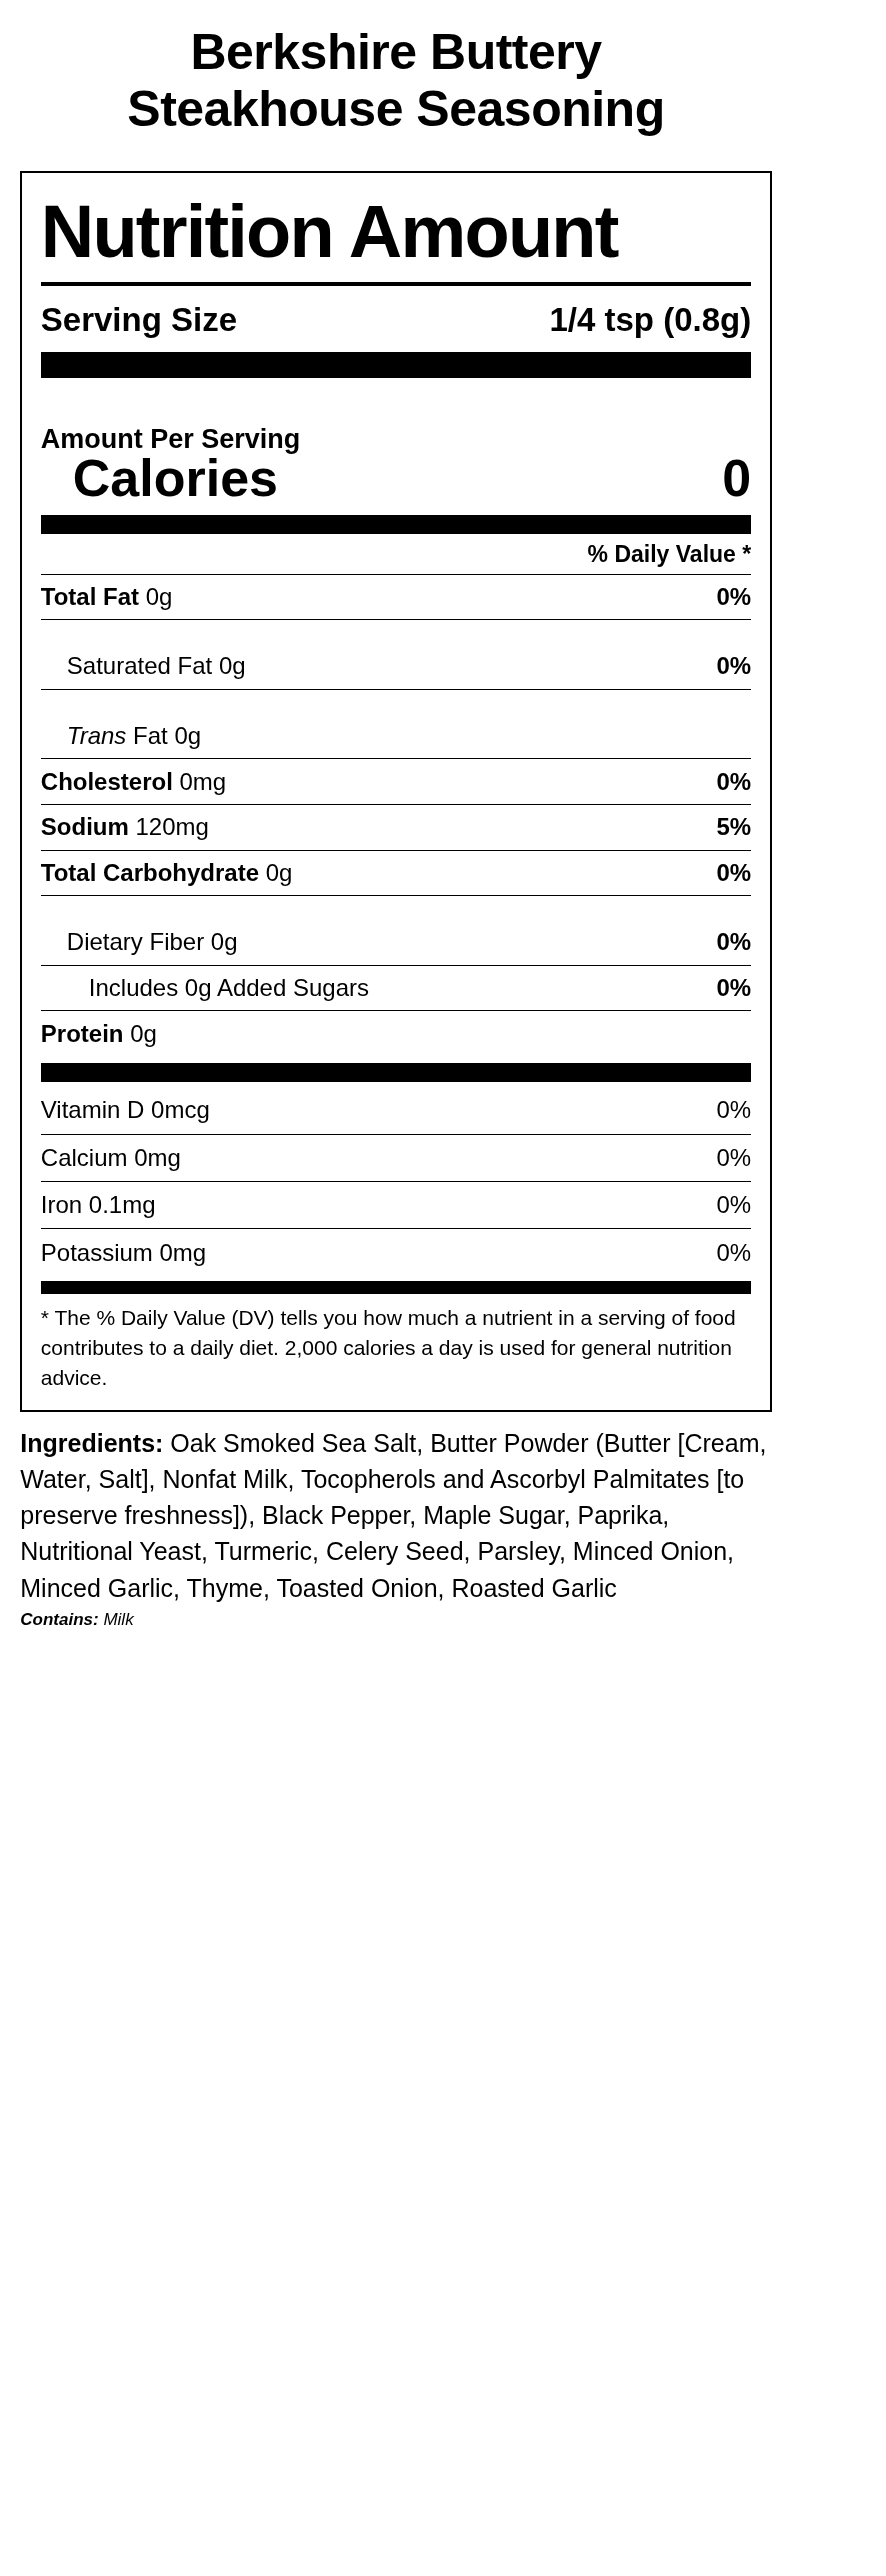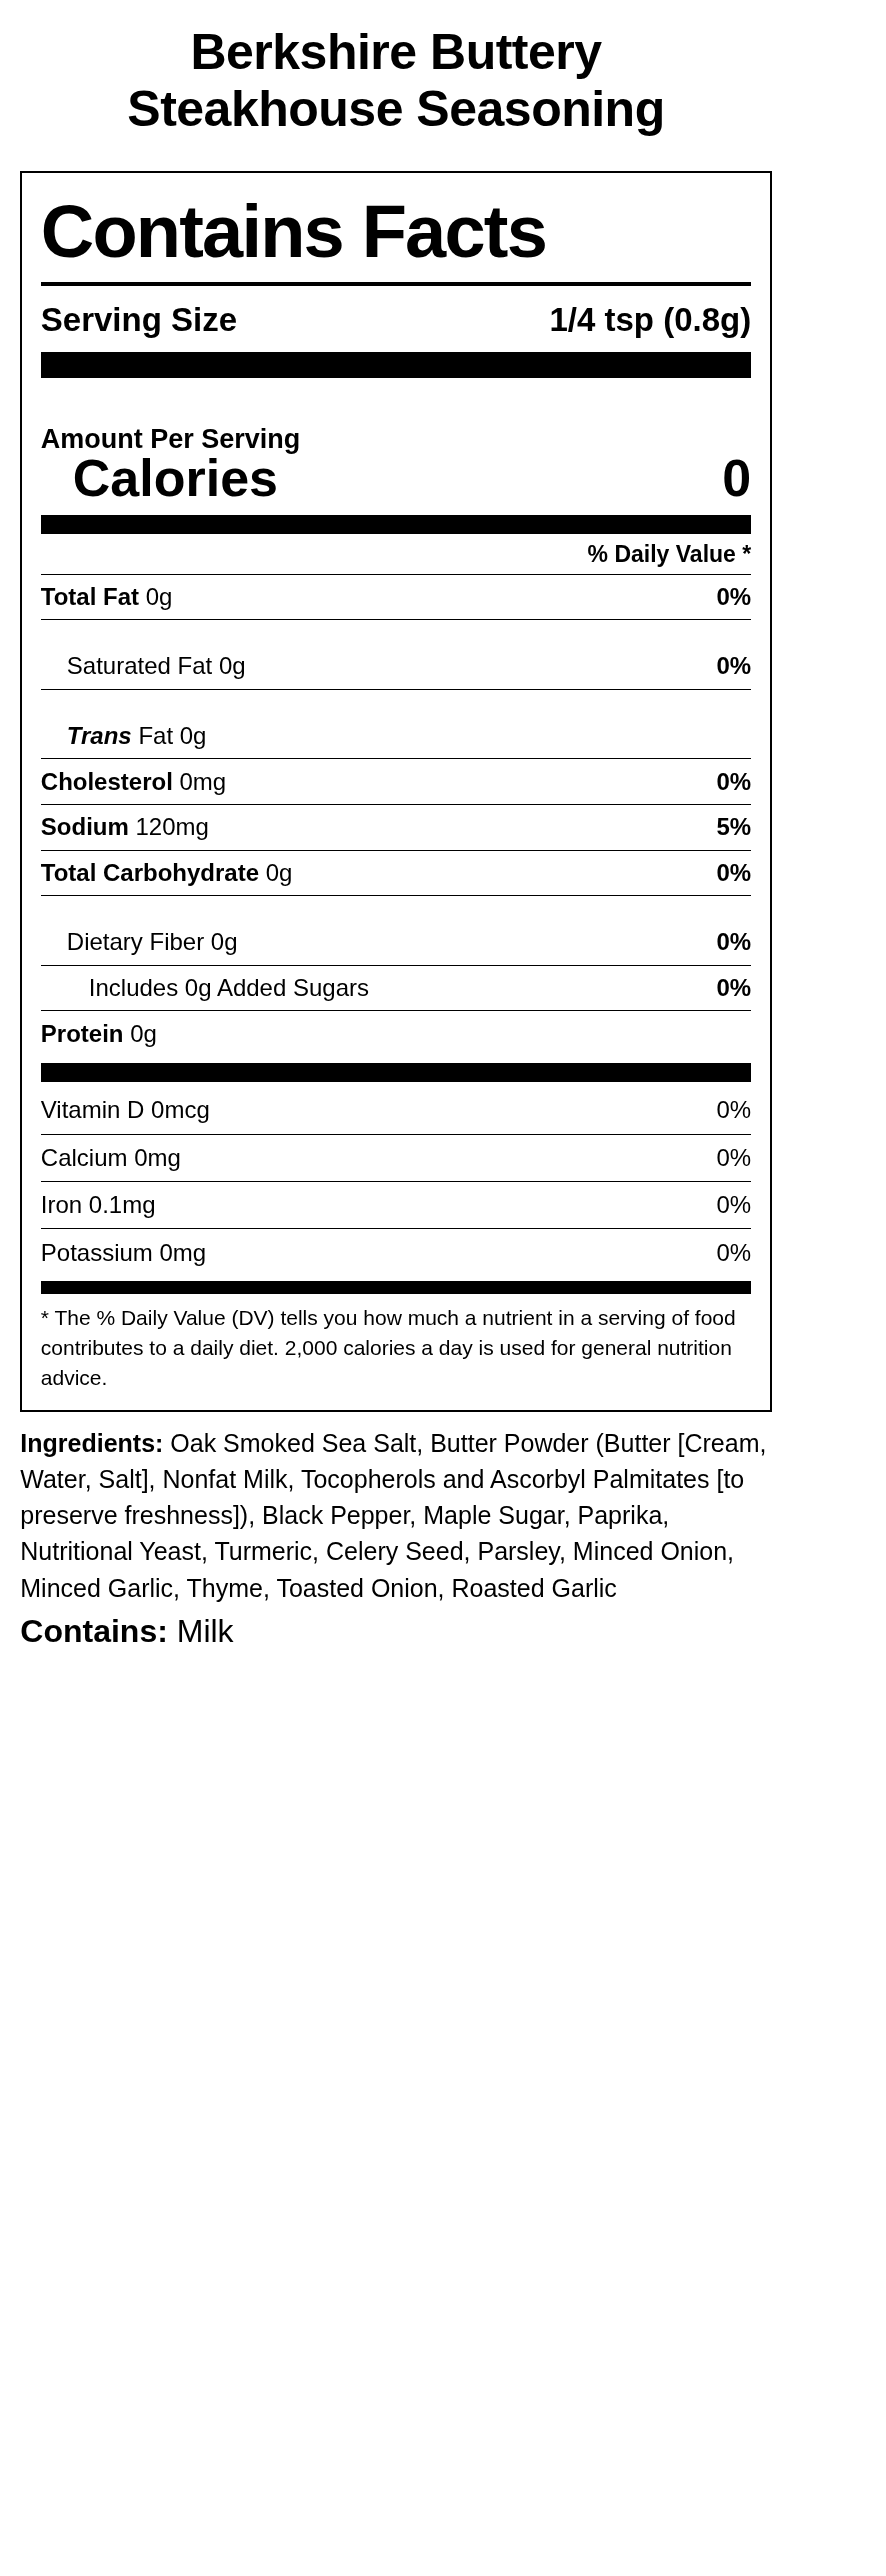--- a/index.html
+++ b/index.html
@@ -110,56 +110,57 @@
     border-top: 1.8px solid #000;
   }
   .nut-row.first {
     border-top: 1.8px solid #000;
   }
   .nut-row .left { }
   .nut-row .right { font-weight: bold; }
   .bold { font-weight: bold; }
   .indent1 { padding-left: 26px; margin-top: 24px; }
   .indent2 { padding-left: 48px; }
-  .italic { font-style: italic; font-weight: bold; }
+  .italic { font-style: italic; }
   .vit-row {
     display: flex;
     justify-content: space-between;
     align-items: baseline;
     font-size: 24px;
     padding: 9.2px 0 9.2px 0;
     border-top: 1.8px solid #000;
   }
   .vit-row.firstvit { border-top: none; gap: 8px; }
   .footnote {
     font-size: 21px;
     line-height: 1.42;
     padding: 1.8px 0 1.8px 0;
   }
   .ingredients {
     font-size: 25px;
     line-height: 1.45;
     padding: 13px 0 0 0;
   }
   .contains {
-    font-size: 32px;
+    font-size: 17px;
     line-height: 1.45;
     padding: 1.8px 0 0 0;
+    font-style: italic;
   }
 </style>
 </head>
 <body>
 
 <div class="page">
 
   <h1 class="product-title">Berkshire Buttery Steakhouse Seasoning</h1>
 
   <div class="nf-panel">
 
-    <div class="nf-title">Contains Facts</div>
+    <div class="nf-title">Nutrition Amount</div>
     <div class="rule-med"></div>
 
     <div class="serving-row">
       <span>Serving Size</span>
       <span>1/4 tsp (0.8g)</span>
     </div>
 
     <div class="rule-thick"></div>
 
     <div class="amount-per">Amount Per Serving</div>

